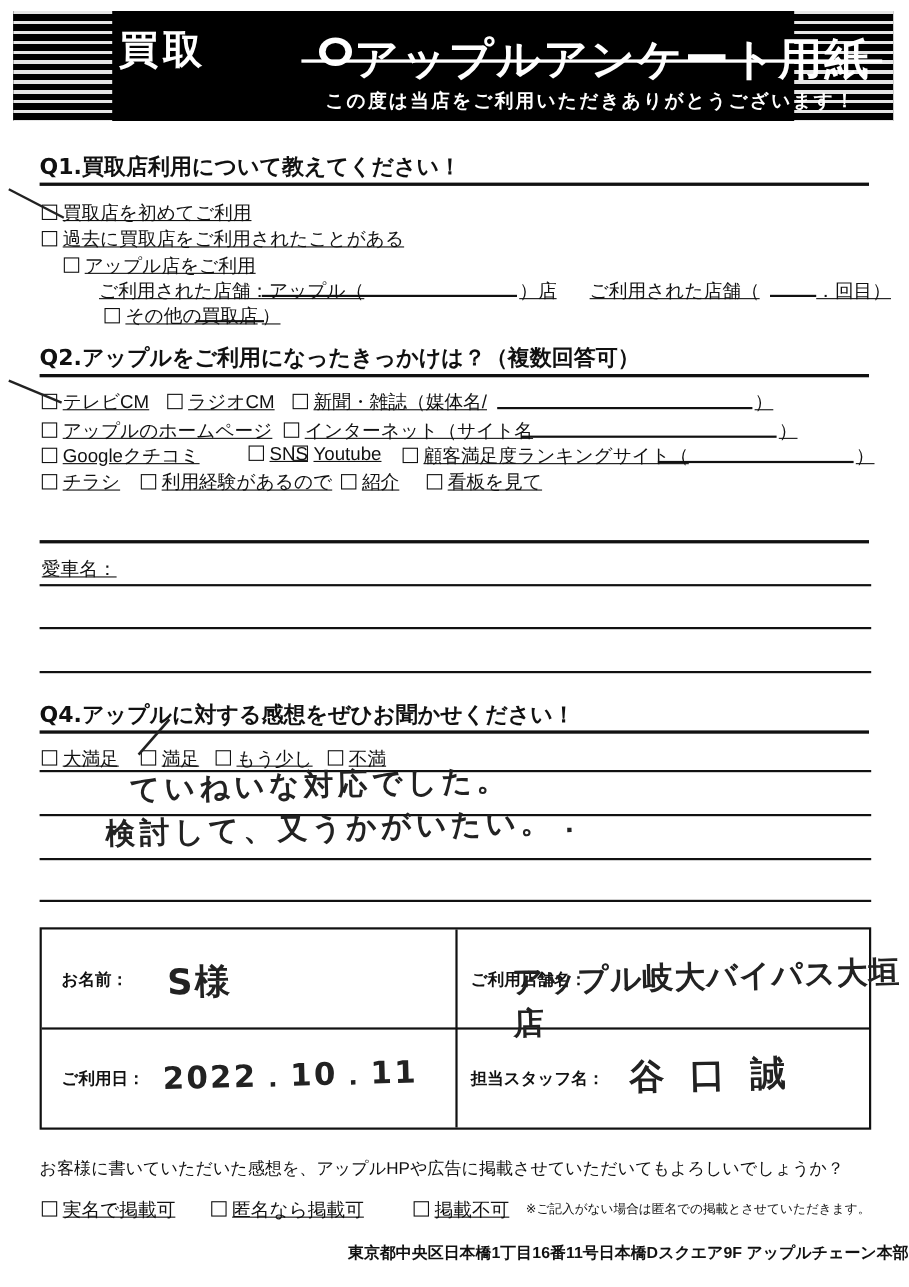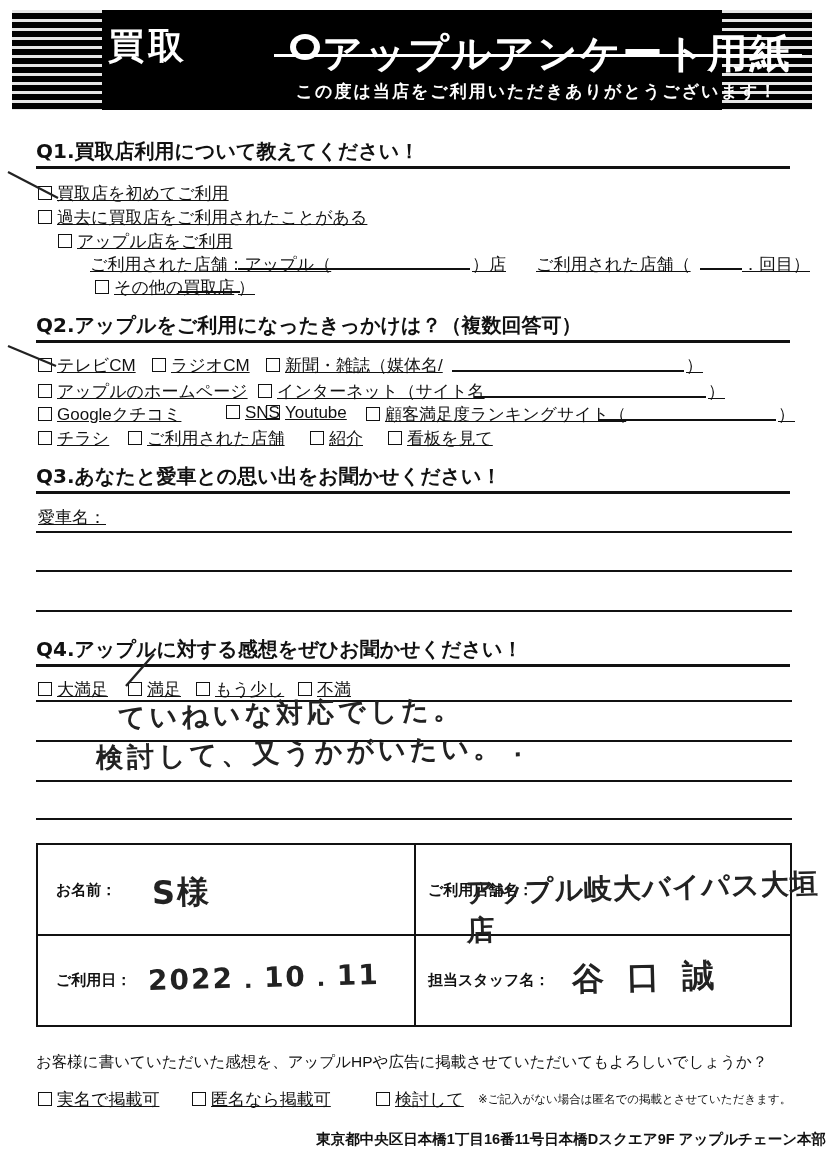--- a/index.html
+++ b/index.html
@@ -174,34 +174,33 @@
   <div class="opt" style="left:366px;top:403px;">
     <span class="cb"></span><span>顧客満足度ランキングサイト（</span>
   </div>
   <div class="opt" style="left:778px;top:403px;">）</div>
   <div class="rule" style="left:598px;top:419px;width:178px;"></div>
 
   <div class="opt" style="left:38px;top:427px;">
     <span class="cb"></span><span>チラシ</span>
   </div>
   <div class="opt" style="left:128px;top:427px;">
-    <span class="cb"></span><span>ご利用された店舗</span>
+    <span class="cb"></span><span>利用経験があるので</span>
   </div>
   <div class="opt" style="left:310px;top:427px;">
     <span class="cb"></span><span>紹介</span>
   </div>
   <div class="opt" style="left:388px;top:427px;">
     <span class="cb"></span><span>看板を見て</span>
   </div>
 
   <svg class="hw-check" style="left:6px;top:340px;width:60px;height:36px;" viewBox="0 0 60 36">
     <path d="M2 6 L50 26" stroke="#222" stroke-width="2.2" fill="none"></path>
   </svg>
 
-  <div class="q-title" style="left:36px;top:463px;">Q3.あなたと愛車との思い出をお聞かせください！</div>
   <div class="q-underline" style="left:36px;top:491px;width:754px;"></div>
   <div class="opt" style="left:38px;top:506px;">愛車名：</div>
   <div class="rule" style="left:36px;top:531px;width:756px;"></div>
   <div class="rule" style="left:36px;top:570px;width:756px;"></div>
   <div class="rule" style="left:36px;top:610px;width:756px;"></div>
 
   <div class="q-title" style="left:36px;top:636px;">Q4.アップルに対する感想をぜひお聞かせください！</div>
   <div class="q-underline" style="left:36px;top:664px;width:754px;"></div>
 
   <div class="opt" style="left:38px;top:678px;">
@@ -246,19 +245,19 @@
 
   <div class="foot" style="left:36px;top:1052px;">お客様に書いていただいた感想を、アップルHPや広告に掲載させていただいてもよろしいでしょうか？</div>
 
   <div class="opt" style="left:38px;top:1088px;">
     <span class="cb"></span><span>実名で掲載可</span>
   </div>
   <div class="opt" style="left:192px;top:1088px;">
     <span class="cb"></span><span>匿名なら掲載可</span>
   </div>
   <div class="opt" style="left:376px;top:1088px;">
-    <span class="cb"></span><span>検討して</span>
+    <span class="cb"></span><span>掲載不可</span>
   </div>
   <div class="foot-small" style="left:478px;top:1092px;">※ご記入がない場合は匿名での掲載とさせていただきます。</div>
 
   <div class="addr" style="top:1130px;">東京都中央区日本橋1丁目16番11号日本橋Dスクエア9F アップルチェーン本部</div>
 
 </div>
 
 </body></html>

